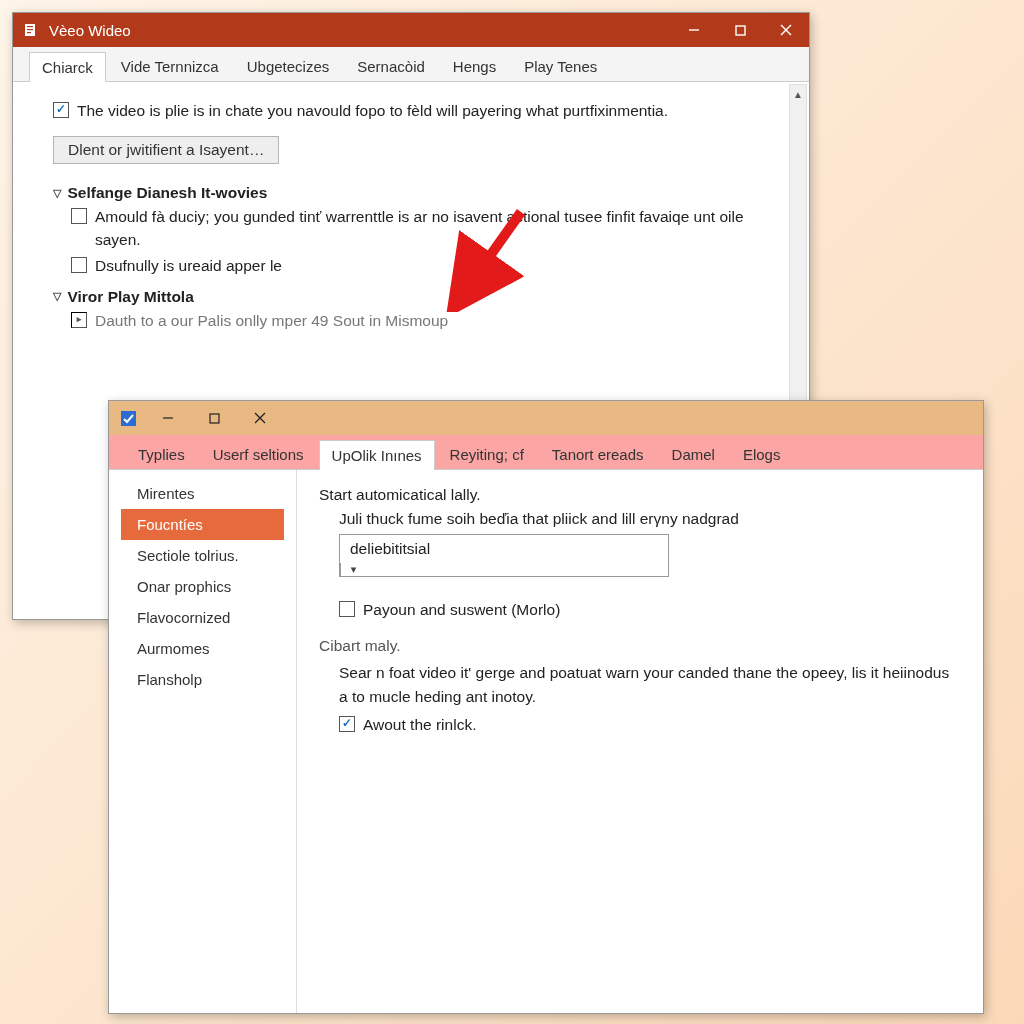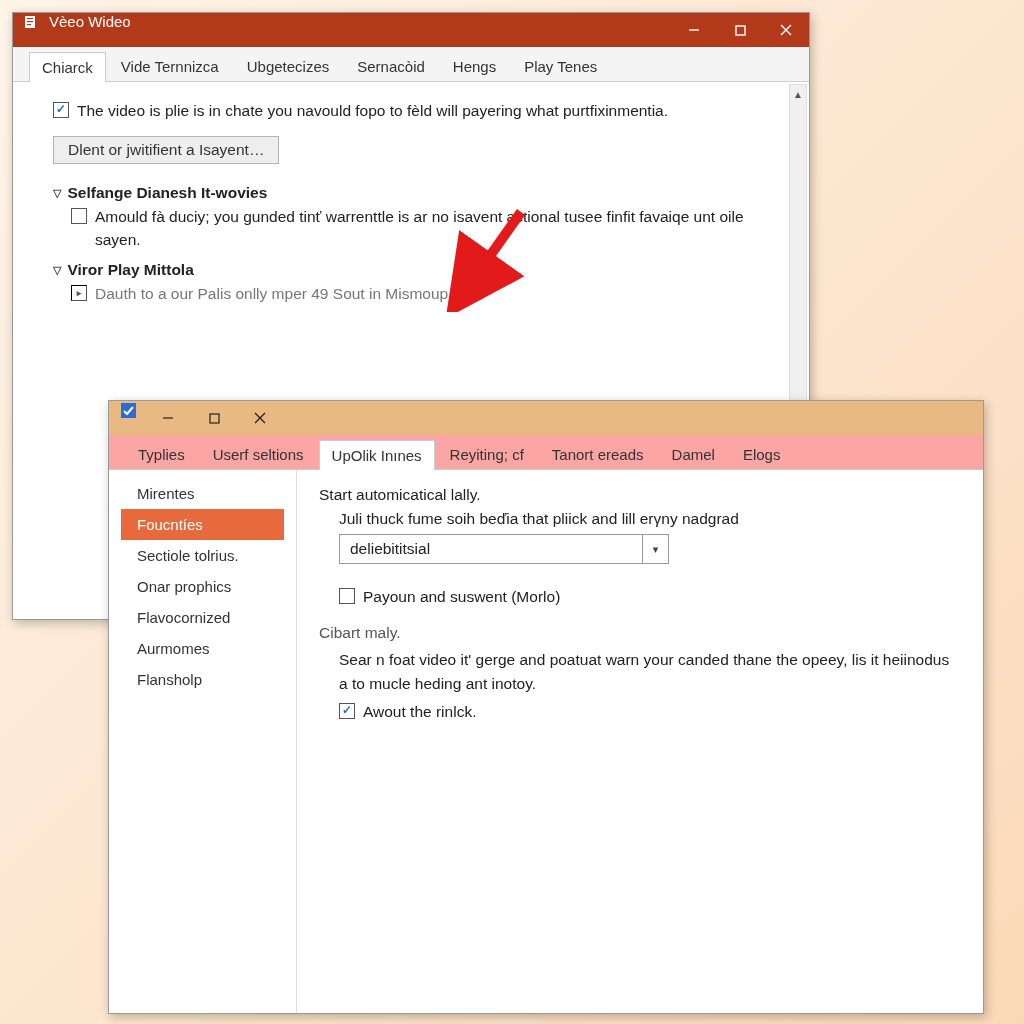--- a/index.html
+++ b/index.html
@@ -16,20 +16,21 @@
   .window {
     position: absolute;
     background: #fff;
     border: 1px solid #999;
     box-shadow: 2px 3px 10px rgba(0,0,0,0.25);
     display: flex;
     flex-direction: column;
   }
   .titlebar {
     display: flex;
+    align-items: center;
     height: 34px;
     color: #fff;
     font-size: 15px;
   }
   .titlebar .app-icon {
     width: 18px; height: 18px;
     margin: 0 8px 0 10px;
     display: flex; align-items: center; justify-content: center;
   }
   .titlebar .title { flex: 1; }
@@ -162,20 +163,21 @@
     flex: 1;
     padding: 16px 22px;
     font-size: 15.5px;
     color: #222;
   }
   #win2 .combo {
     display: flex;
     width: 330px;
     border: 1px solid #999;
     margin-top: 6px;
+    flex-direction: column;
   }
   #win2 .combo .val { flex: 1; padding: 5px 10px; }
   #win2 .combo .arrow {
     width: 26px;
     border-left: 1px solid #999;
     display: flex; align-items: center; justify-content: center;
     font-size: 11px; color: #444;
   }
   #win2 .section-label { color: #555; margin-top: 16px; }
   #win2 .footer {
@@ -248,20 +250,24 @@
 
     <div class="grp">
       <div class="grp-title">
         <span class="chev">▽</span>
         <span>Selfange Dianesh It-wovies</span>
       </div>
       <div class="check-row">
         <span class="cb"></span>
         <span>Amould fà duciy; you gunded tinť warrenttle is ar no isavent actional tusee finfit favaiqe unt oile sayen.</span>
       </div>
+      <div class="check-row">
+        <span class="cb"></span>
+        <span>Dsufnully is ureaid apper le</span>
+      </div>
     </div>
 
     <div class="grp">
       <div class="grp-title">
         <span class="chev">▽</span>
         <span>Viror Play Mittola</span>
       </div>
       <div class="check-row">
         <span class="cb" style="border-style:inset;color:#555;font-size:9px">▸</span>
         <span style="color:#777">Dauth to a our Palis onlly mper 49 Sout in Mismoup</span>

